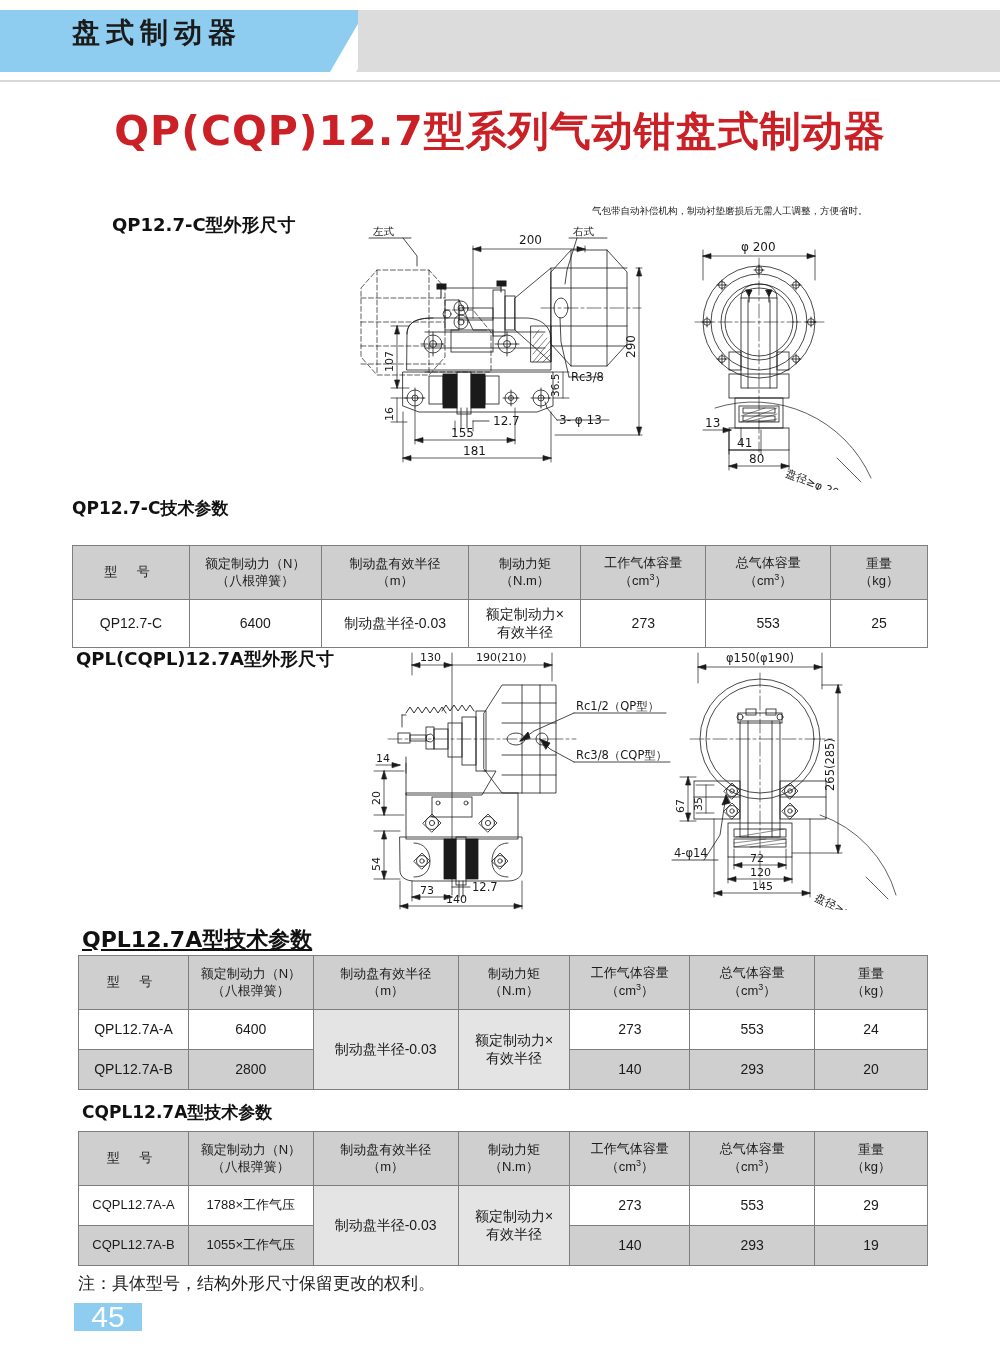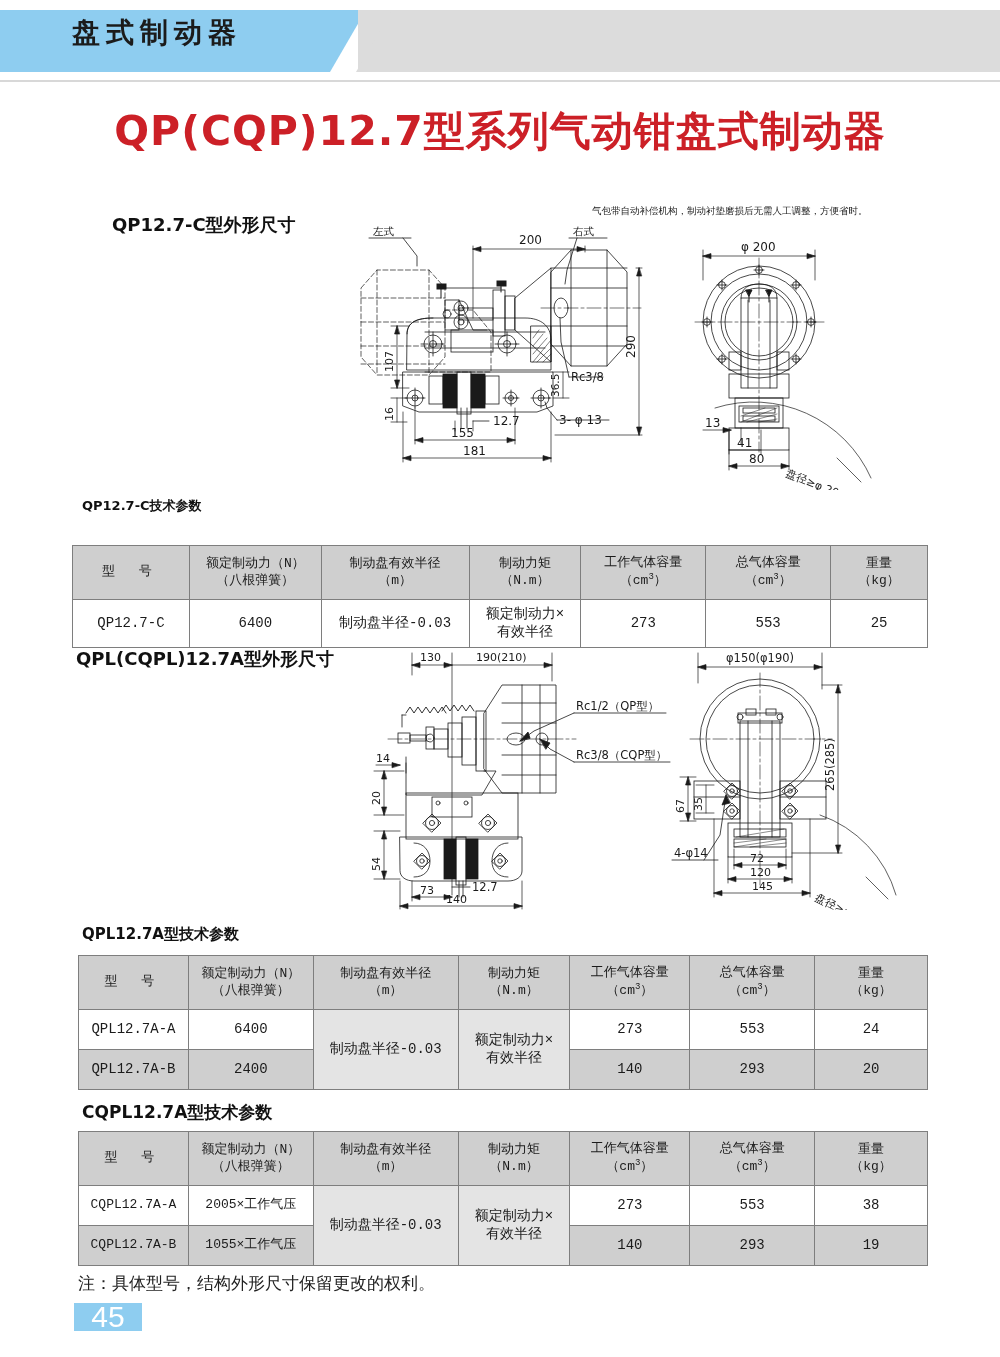--- a/index.html
+++ b/index.html
@@ -65,42 +65,42 @@
   
   .sec-h {
     position:absolute;
     font-size:18px; font-weight:700; color:#111;
     font-family:"DejaVu Sans",sans-serif;
     letter-spacing:0px;
     white-space:nowrap;
   }
   #sec1 { left:76px; top:213px;margin-left:36px; }
   #sec2 { left:76px; top:647px; }
-  #sec3 { left:82px; top:497px; font-size:13px;}
-  #sec4 { left:82px; top:925px; font-size:15px;}
+  #sec3 { left:72px; top:497px; font-size:17px;}
+  #sec4 { left:82px; top:925px; font-size:22px;text-decoration:underline;}
   #sec5 { left:82px; top:1101px; font-size:17px;}
 
   
   .drawnote {
     position:absolute; left:592px; top:205px;
     font-size:9.5px; color:#222; white-space:nowrap;
     font-family:Liberation Serif, serif;
   }
 
   
   .draw { position:absolute; }
   #draw1 { left:355px; top:222px; width:645px; height:268px; }
   #draw2 { left:370px; top:645px; width:630px; height:265px; }
   .draw svg { display:block; }
 
   
   table.spec {
     position:absolute;
     border-collapse:collapse;
-    font-family:Liberation Mono, monospace;
+    font-family:Liberation Sans, sans-serif;
     background:#f97316;
   }
   table.spec th, table.spec td {
     border:1px solid #7e7e7e;
     text-align:center;
     vertical-align:middle;
     color:#1b1b1b;
     line-height:1.28;
     padding:2px 2px;
   }
@@ -831,21 +831,21 @@
       <td class="span-merge" rowspan="2">制动盘半径-0.03</td>
       <td class="span-merge" rowspan="2">
         <span>额定制动力×</span><br><span>有效半径</span>
       </td>
       <td>273</td>
       <td>553</td>
       <td>24</td>
     </tr>
     <tr class="alt">
       <td>QPL12.7A-B</td>
-      <td>2400</td>
+      <td>2800</td>
       <td>140</td>
       <td>293</td>
       <td>20</td>
     </tr>
   </tbody>
 </table>
 
 <div class="sec-h" id="sec5">CQPL12.7A型技术参数</div>
 
 <table class="spec two-row" id="tbl3">
@@ -868,28 +868,28 @@
         <span>总气体容量</span><br><span>（cm</span><span class="sup">3</span><span>）</span>
       </th>
       <th>
         <span>重量</span><br><span>（kg）</span>
       </th>
     </tr>
   </thead>
   <tbody>
     <tr>
       <td class="model">CQPL12.7A-A</td>
-      <td class="force">2005×工作气压</td>
+      <td class="force">1788×工作气压</td>
       <td class="span-merge" rowspan="2">制动盘半径-0.03</td>
       <td class="span-merge" rowspan="2">
         <span>额定制动力×</span><br><span>有效半径</span>
       </td>
       <td>273</td>
       <td>553</td>
-      <td>38</td>
+      <td>29</td>
     </tr>
     <tr class="alt">
       <td class="model">CQPL12.7A-B</td>
       <td class="force">1055×工作气压</td>
       <td>140</td>
       <td>293</td>
       <td>19</td>
     </tr>
   </tbody>
 </table>

